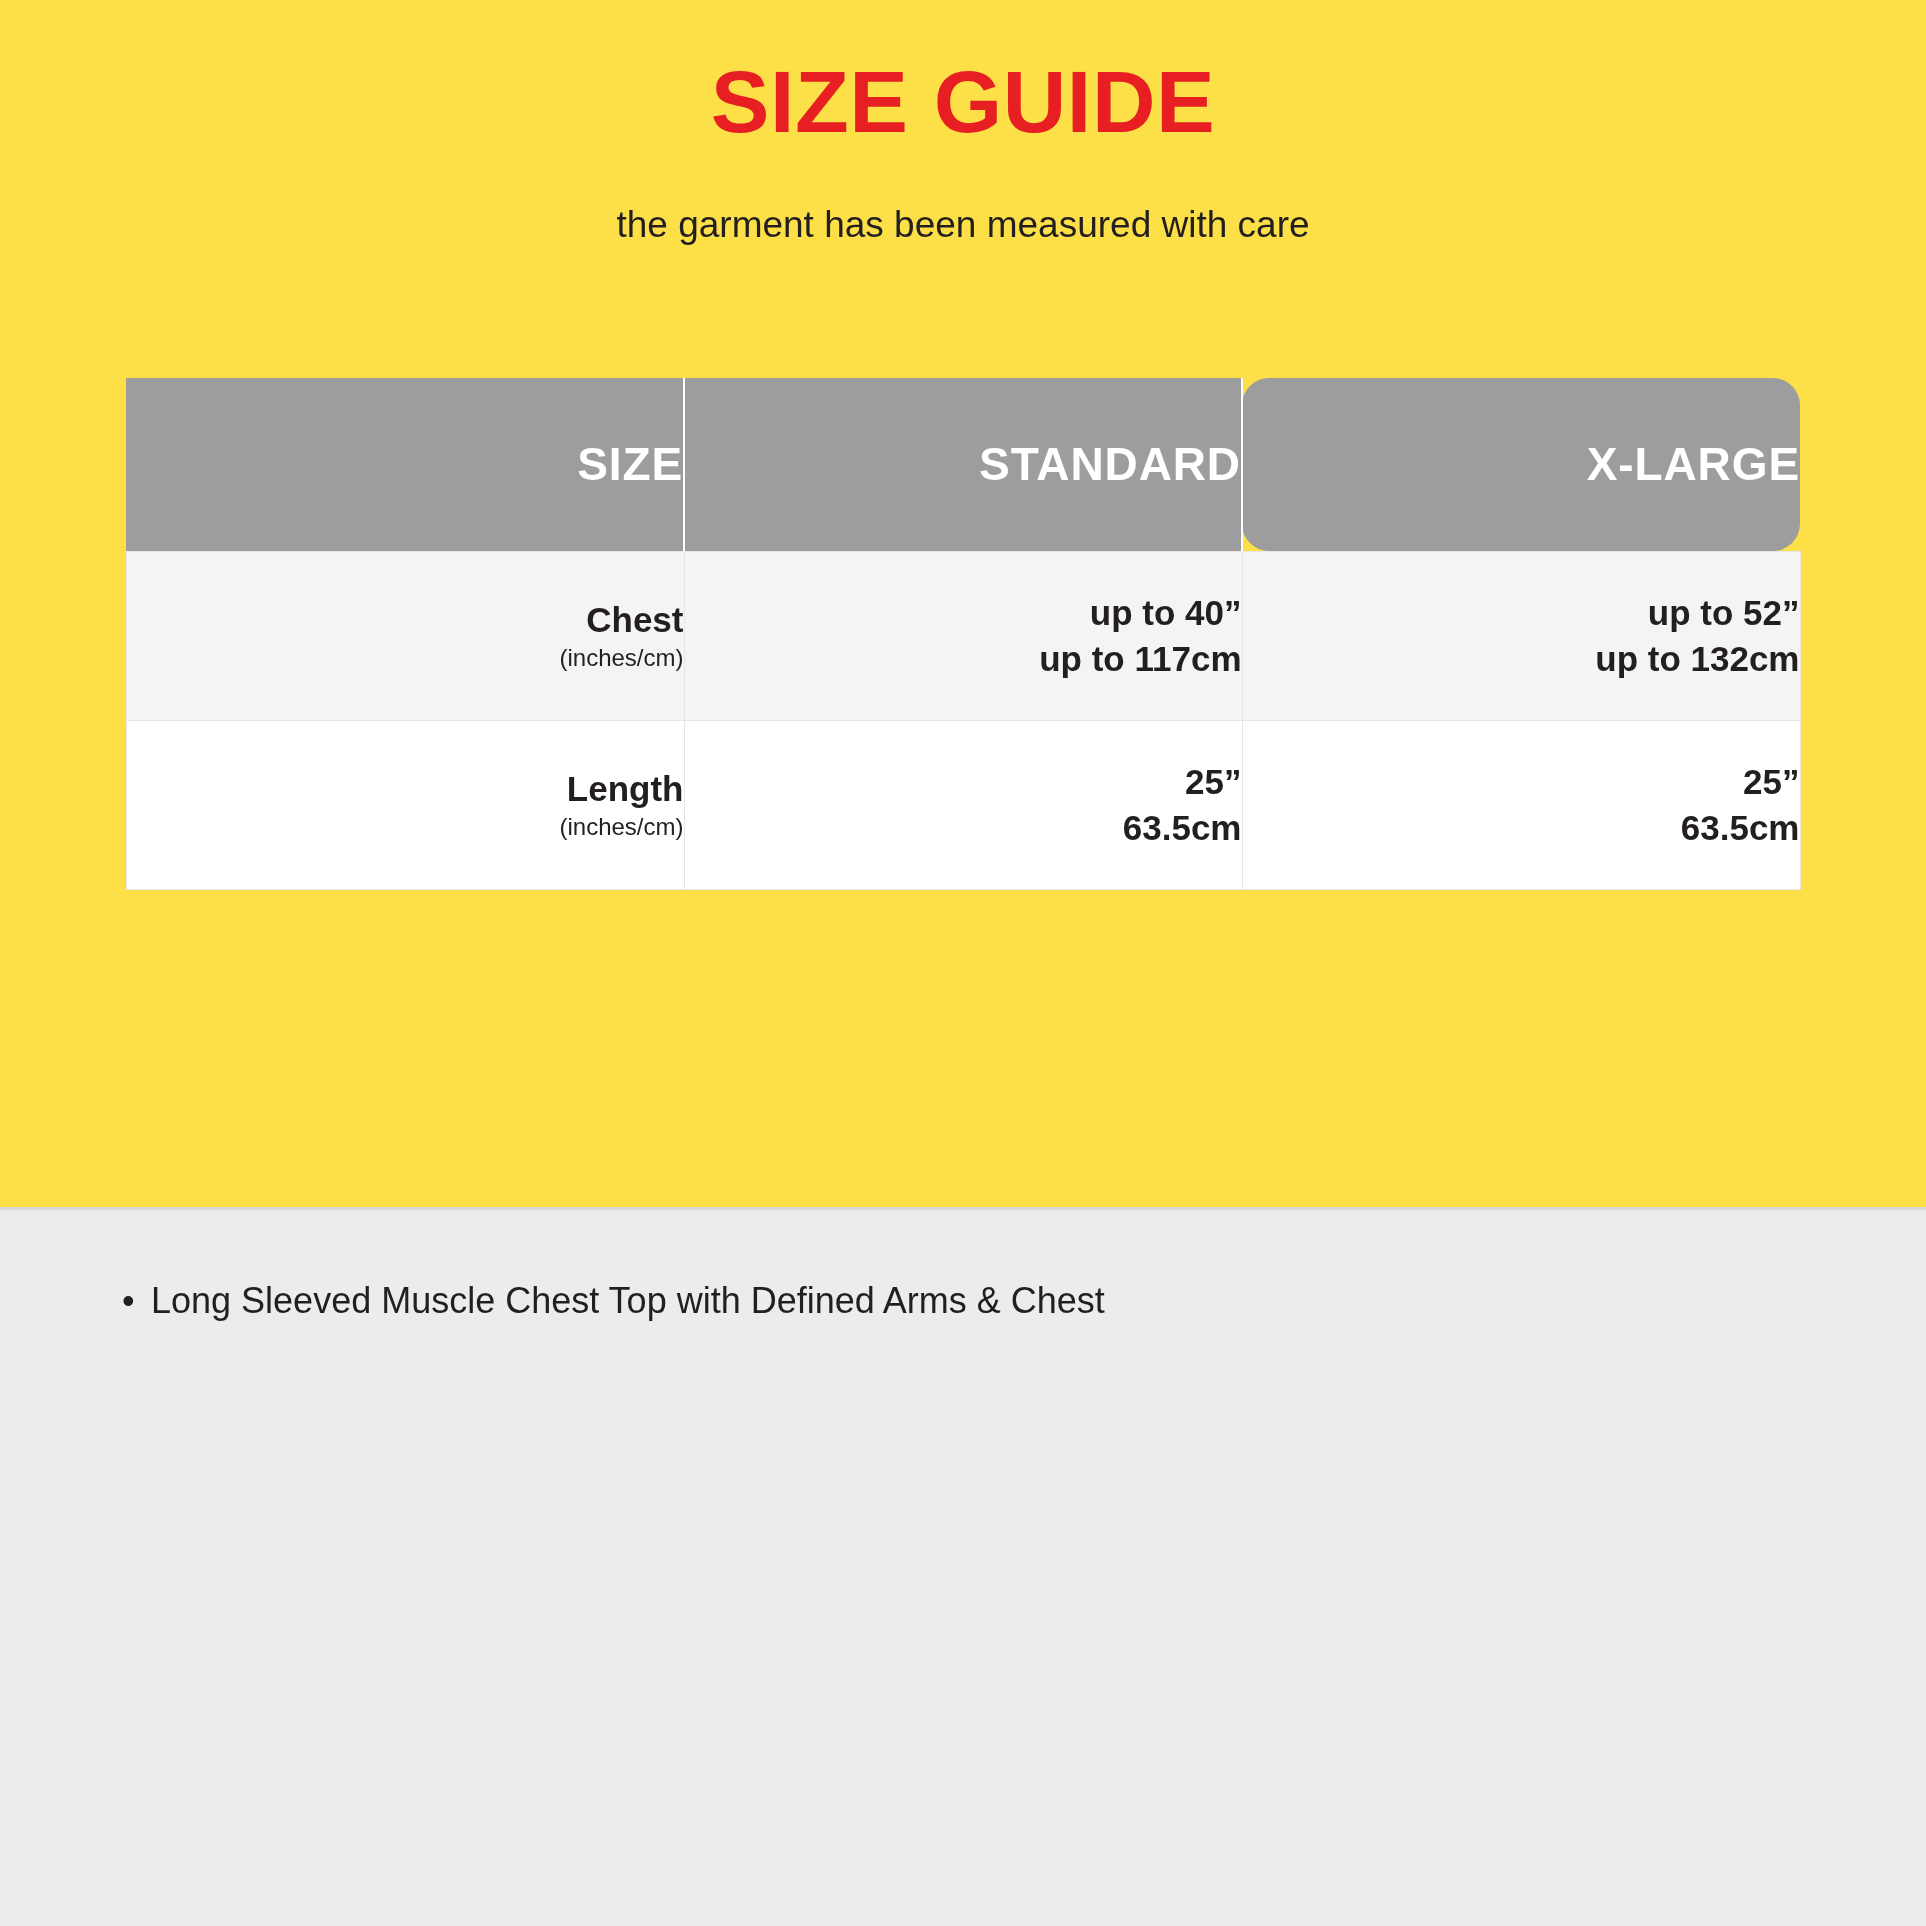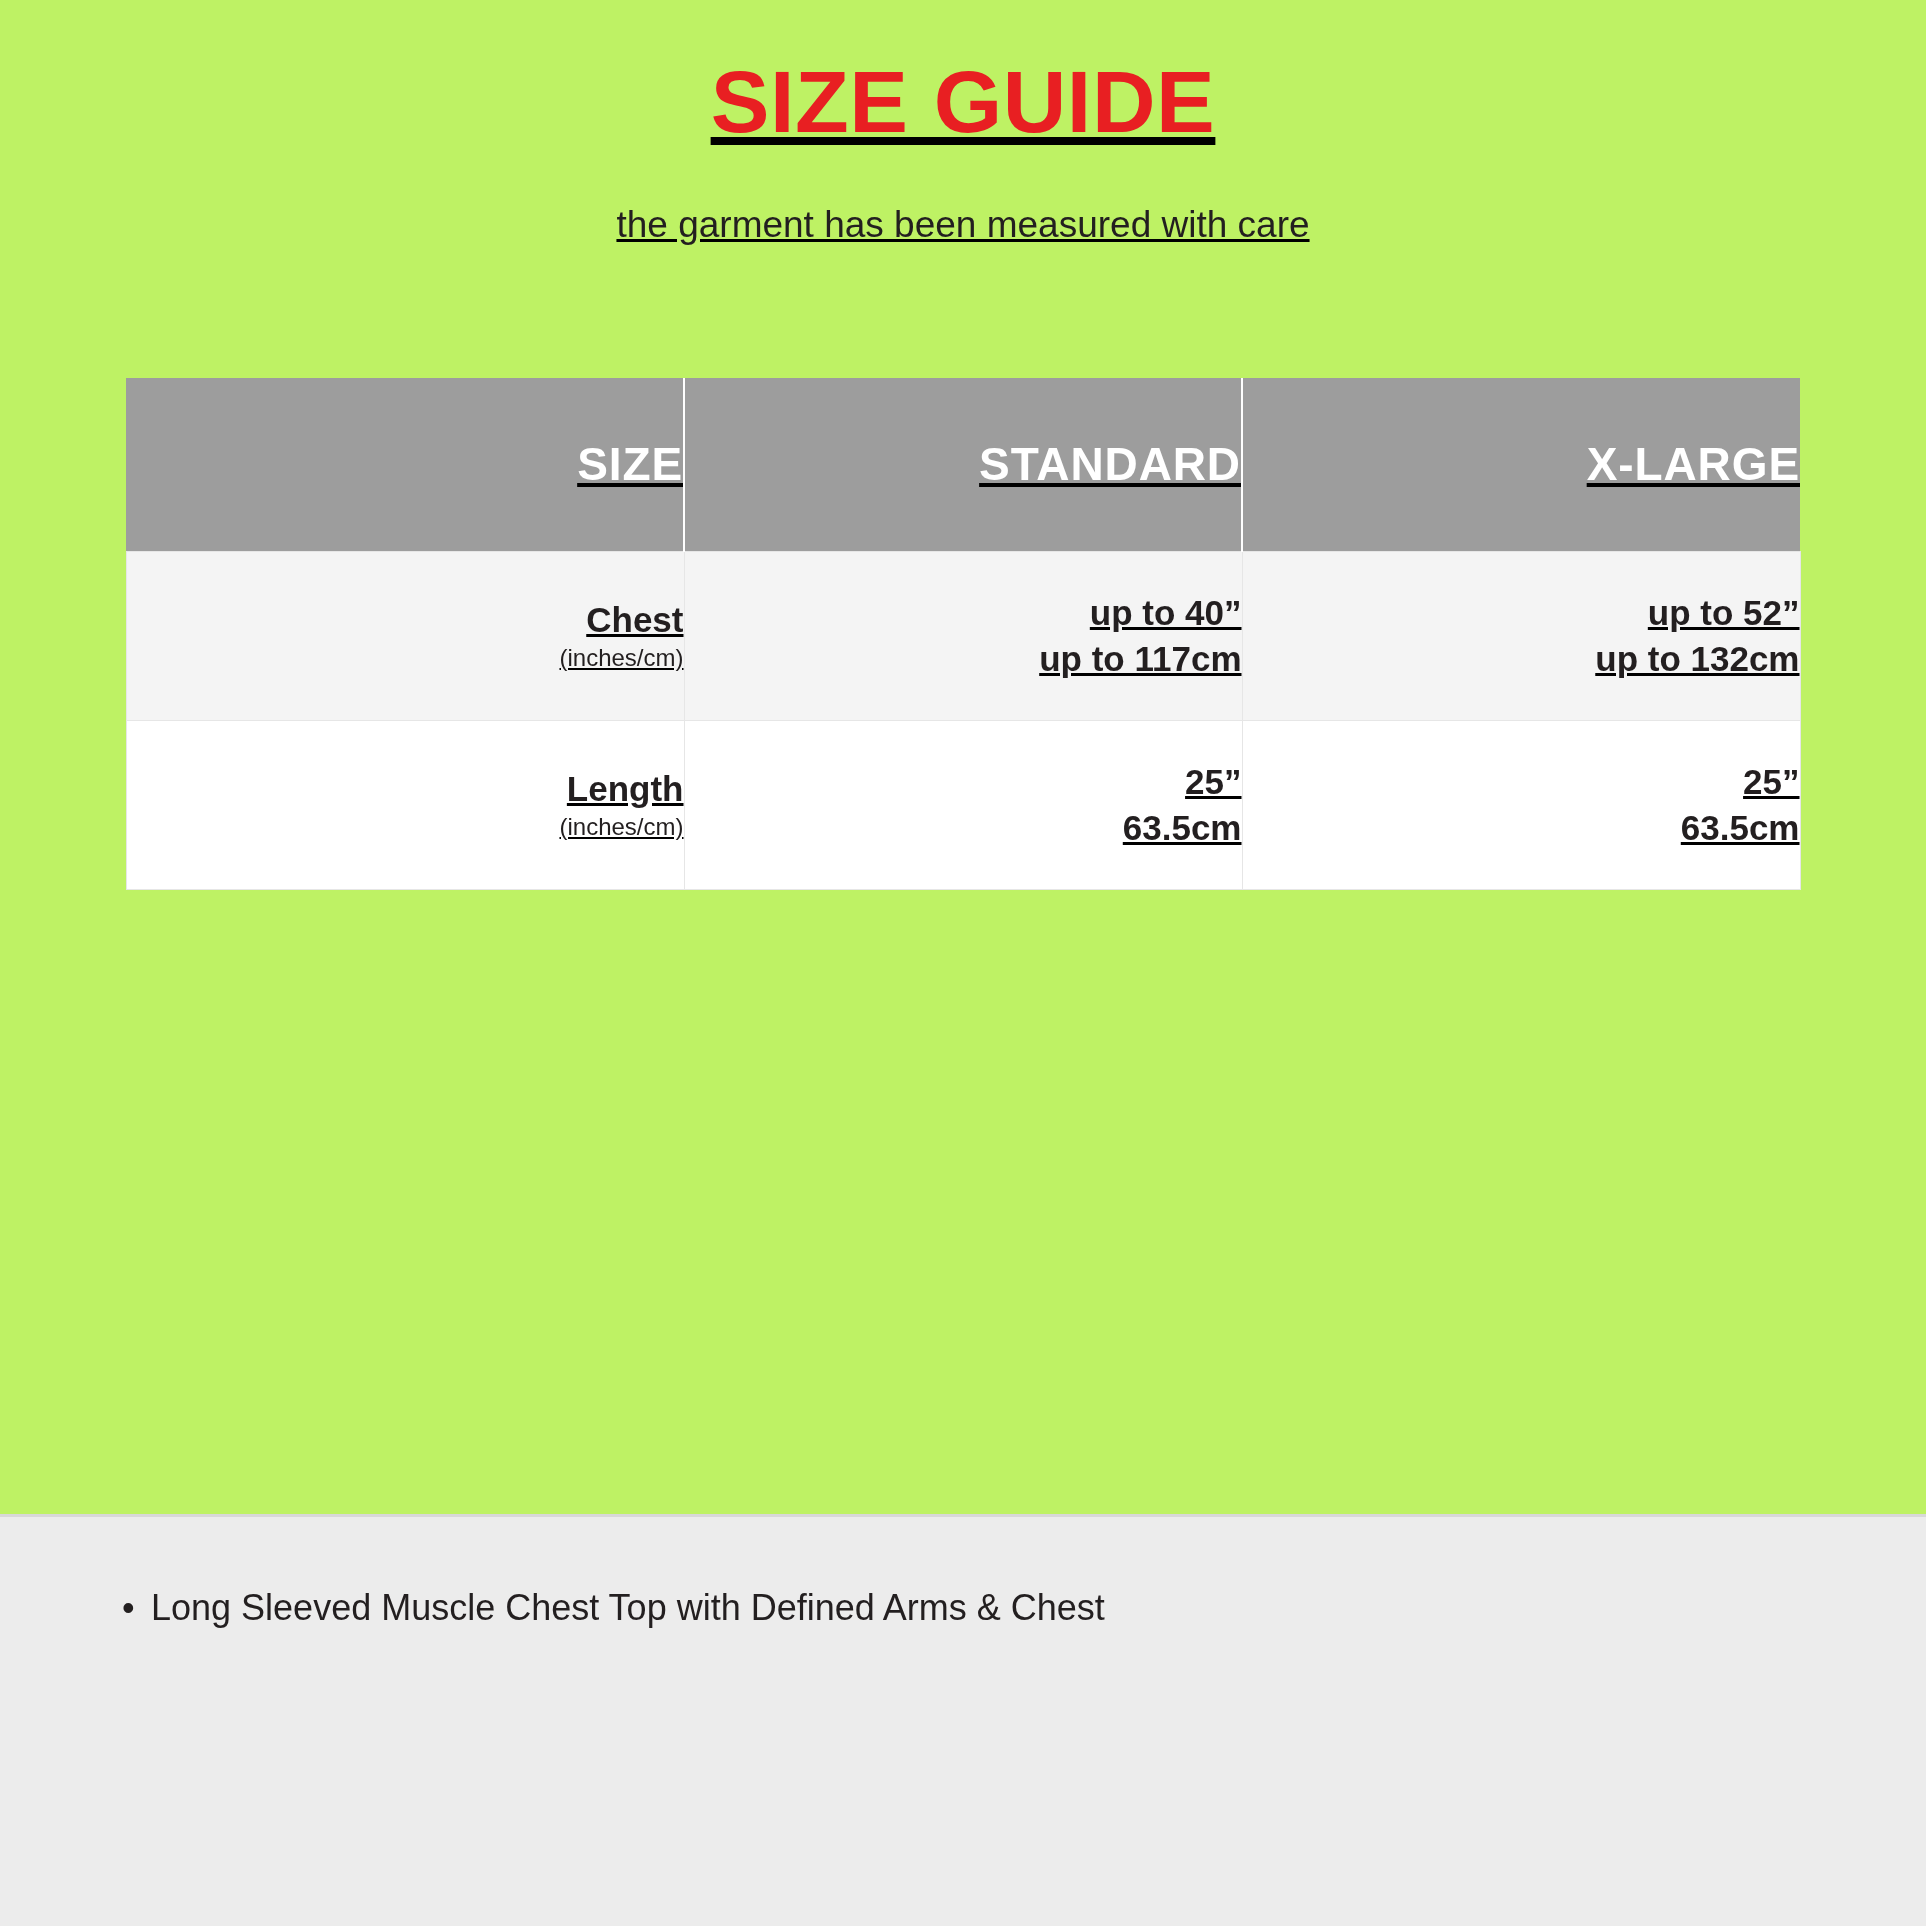--- a/index.html
+++ b/index.html
@@ -19,24 +19,23 @@
     position: relative;
     width: 1926px;
     height: 1926px;
     box-sizing: border-box;
   }
 
   
   .top-section {
     position: relative;
     width: 100%;
-    height: 1514px;
-    background: #bef264;
+    height: 1207px;
+    background: #fde047;
     box-sizing: border-box;
-    text-decoration: underline;
   }
 
   .title {
     text-align: center;
     color: #e81f22;
     font-size: 88px;
     font-weight: bold;
     letter-spacing: 0.6px;
     line-height: 1;
     padding-top: 58px;
@@ -77,21 +76,21 @@
     background: #9d9d9d;
     color: #ffffff;
     font-size: 46px;
     font-weight: bold;
     letter-spacing: 0.9px;
     height: 173px;
     vertical-align: middle;
     text-align: center;
     border-right: 2.3px solid #ffffff;
   }
-  thead th:last-child { border-right: none; }
+  thead th:last-child { border-right: none; border-radius: 27px; }
 
   tbody td {
     text-align: center;
     vertical-align: middle;
     font-size: 32px;
     color: #231f20;
     height: 168px;
     border-right: 1.7px solid #e6e6e6;
     border-bottom: 1.7px solid #e6e6e6;
   }

